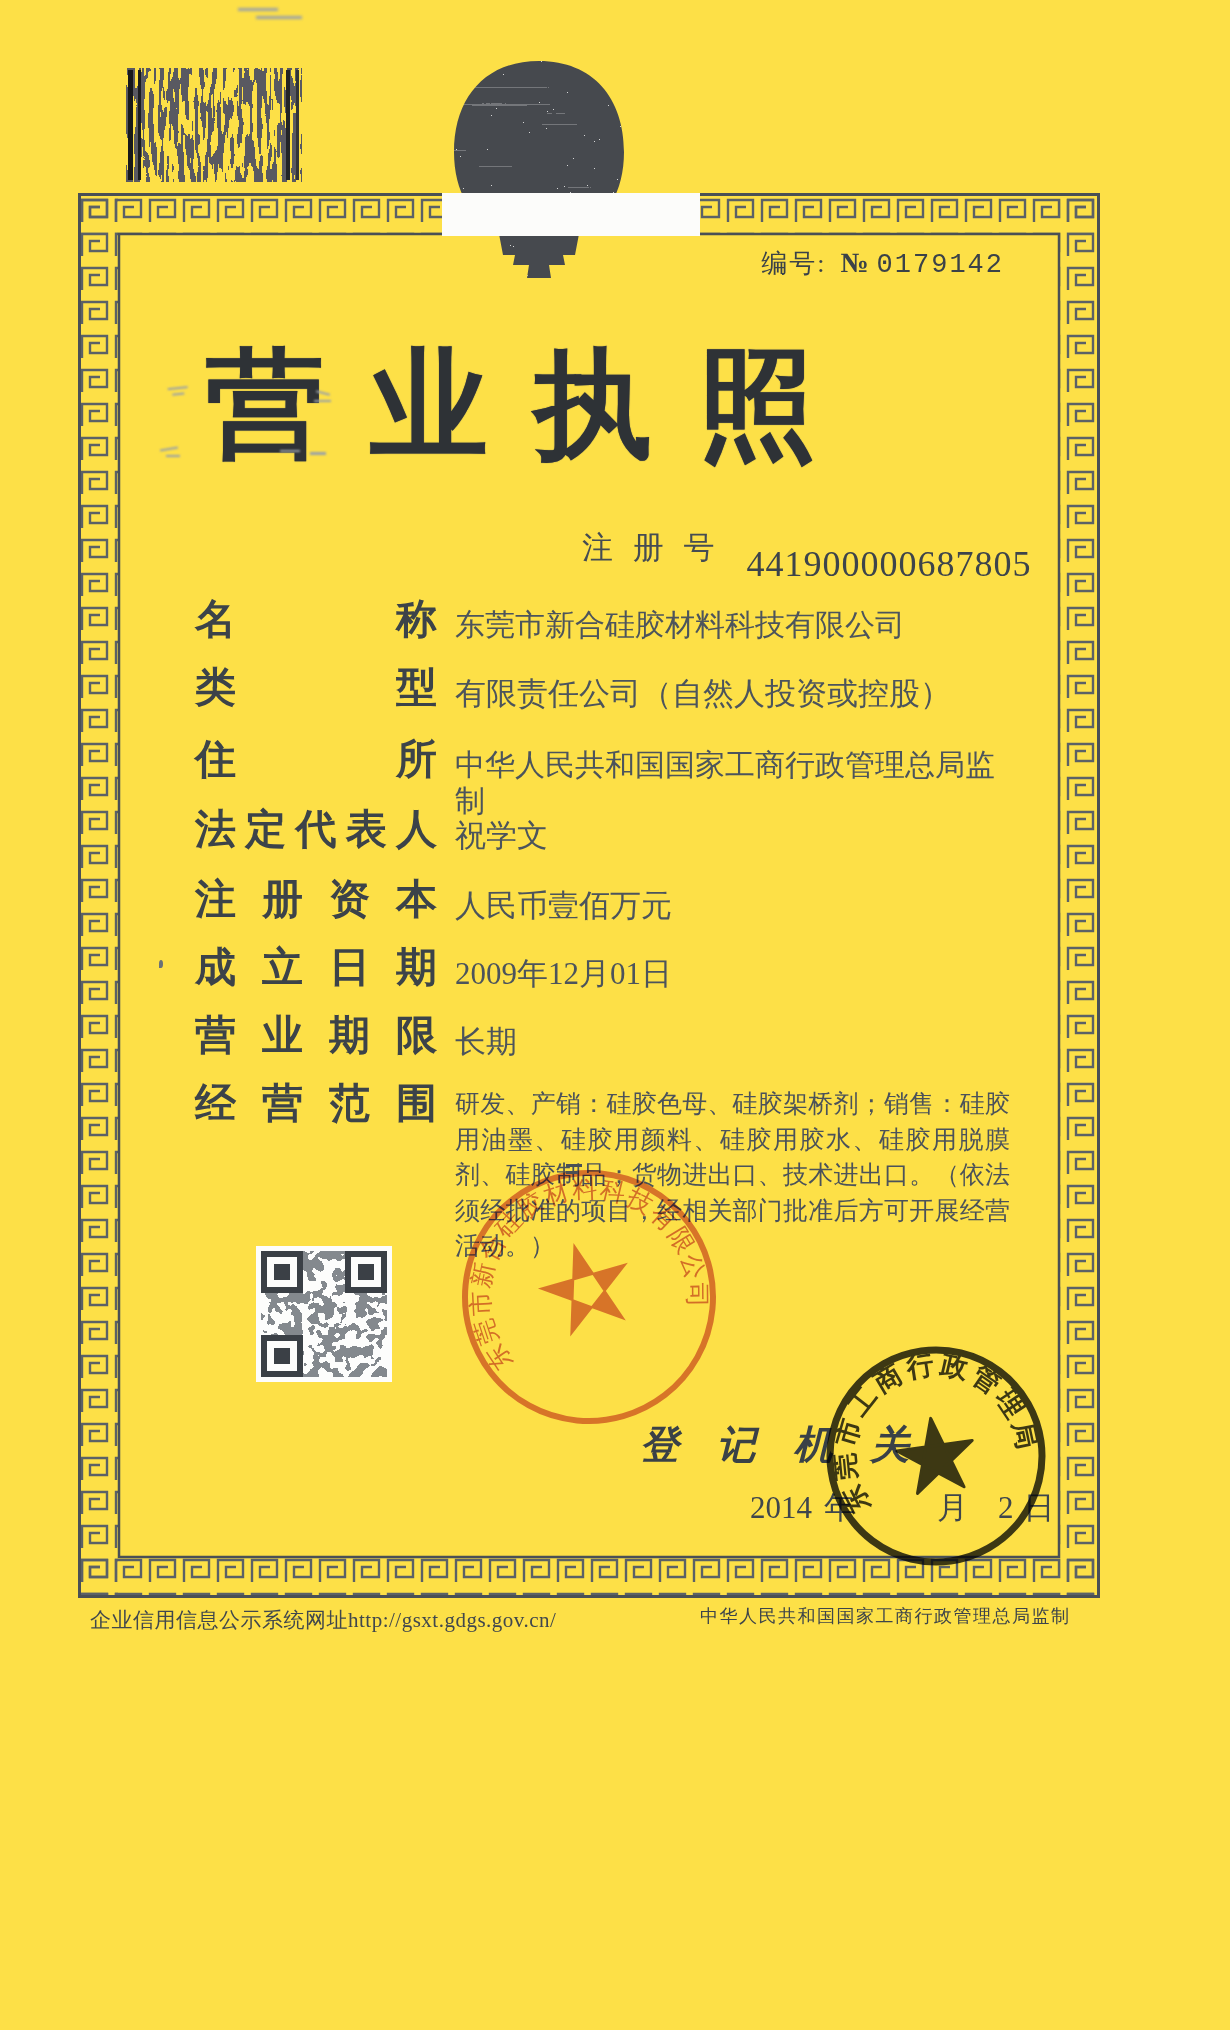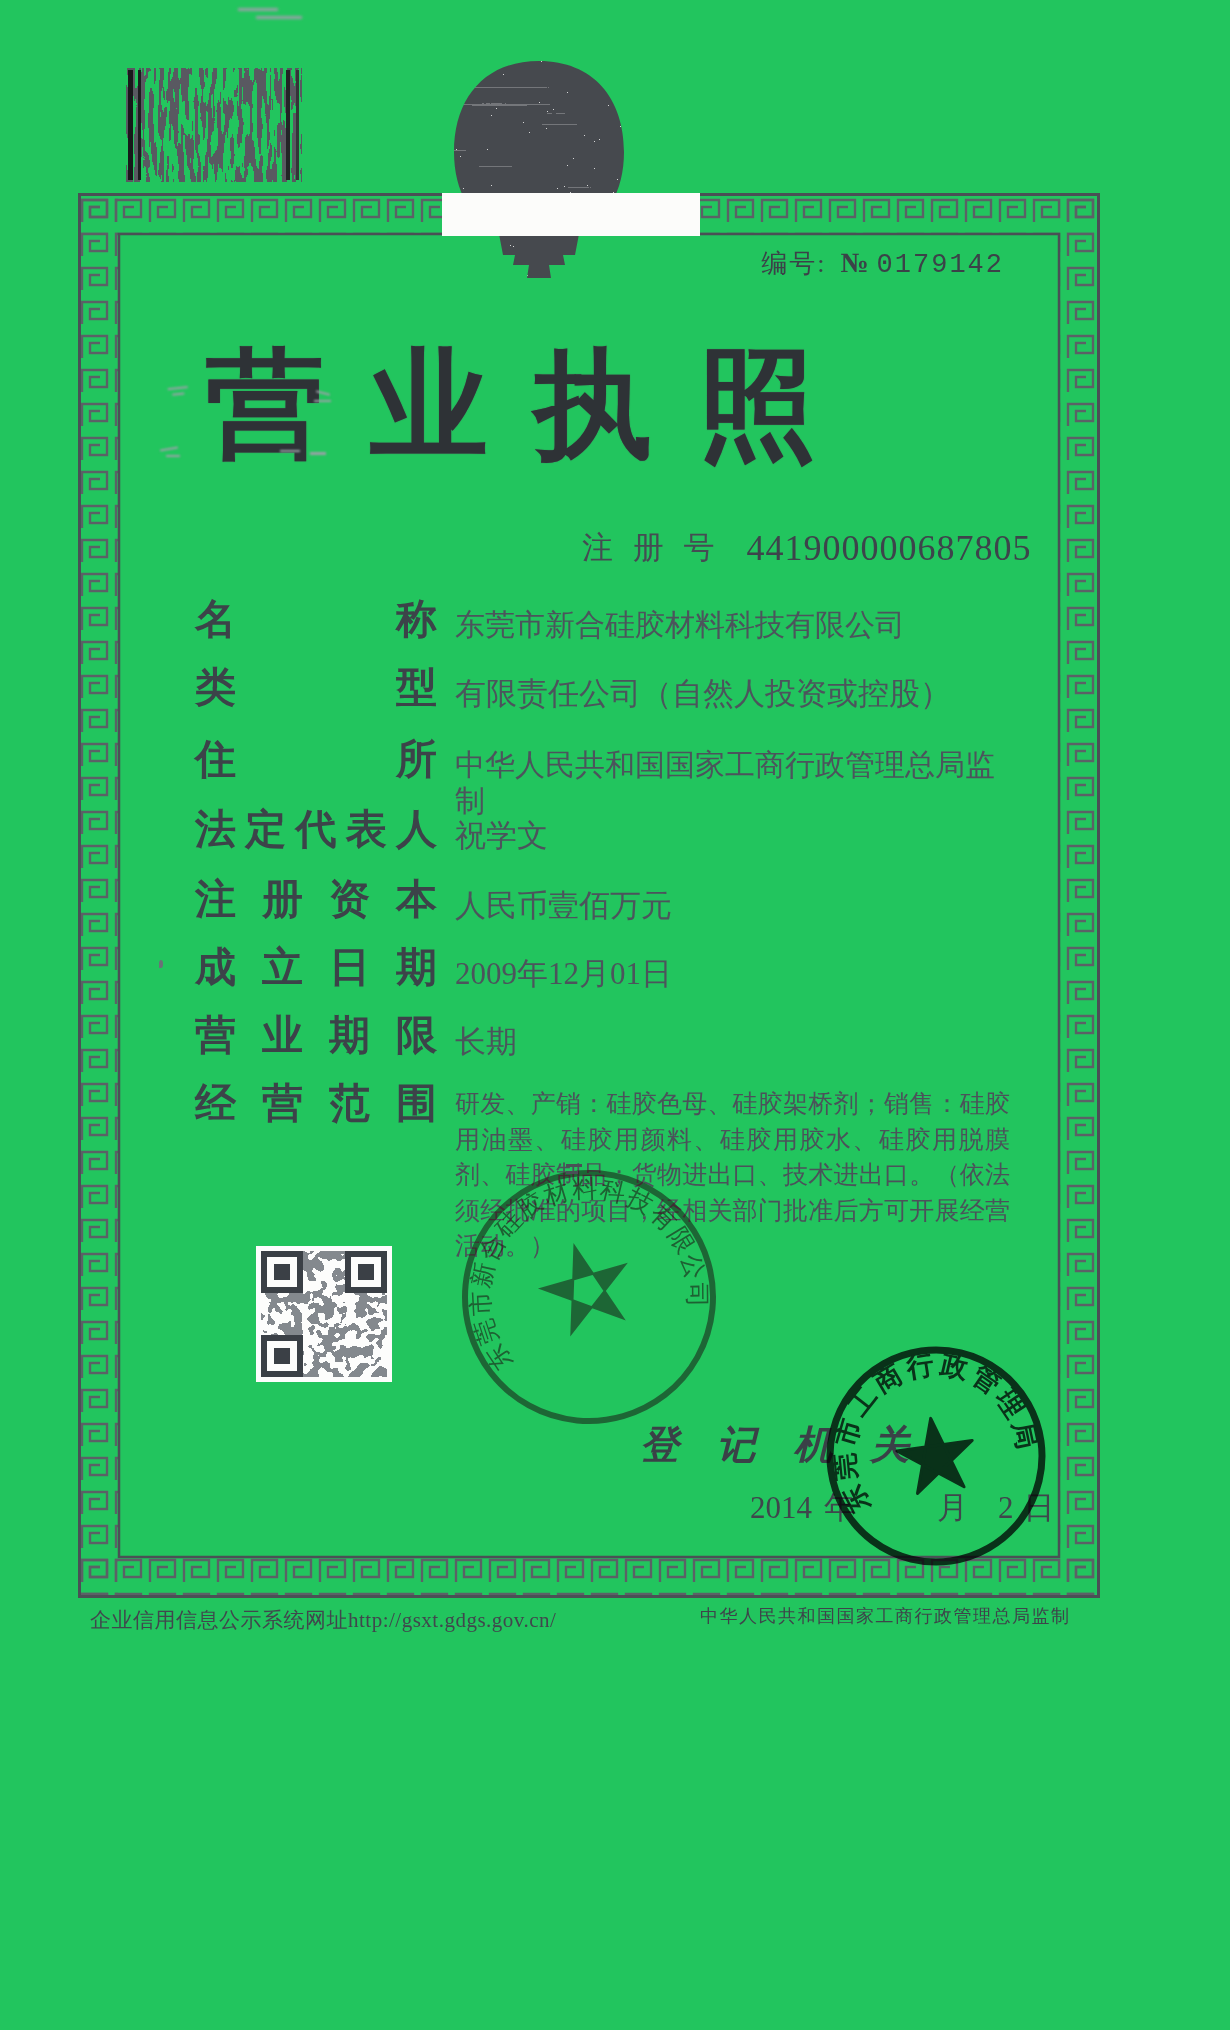--- a/index.html
+++ b/index.html
@@ -1,19 +1,19 @@
 <!DOCTYPE html>
 <html><head>
 <meta charset="utf-8">
 <style>
   * { margin:0; padding:0; box-sizing:border-box; }
   html,body { background:#ffffff; }
   .page {
     position:relative; width:1230px; height:2030px;
-    background:#22c55e; overflow:hidden;
+    background:#fde047; overflow:hidden;
     font-family:"Liberation Serif","DejaVu Serif",serif;
     color:#3f464c;
   }
   .abs { position:absolute; }
 
   
   .barcode { left:126px; top:68px; width:176px; height:114px; }
 
   
   .emblem { left:446px; top:58px; width:186px; height:236px; }
@@ -31,21 +31,21 @@
     left:160px; top:326px; width:800px; 
     font-family:"Liberation Sans","DejaVu Sans",sans-serif;
     font-size:118px; font-weight:800; color:#2e3236;
     letter-spacing:46px; padding-left:46px; white-space:nowrap;
     text-shadow:0 0 1px #4a4e52;
   }
 
   
   .regline { left:582px; top:527px; display:flex; align-items:flex-start; white-space:nowrap; }
   .regline .reg-label { font-size:31px; color:#454c53; letter-spacing:6px; }
-  .regline .reg-number { font-size:36px; color:#3d444b; margin-left:26px; letter-spacing:1px; }
+  .regline .reg-number { font-size:36px; color:#3d444b; margin-left:26px; letter-spacing:1px;margin-top:16px; }
 
   
   .row { position:absolute; left:195px; width:815px; display:flex; }
   .flabel {
     width:242px; min-width:242px; display:flex; justify-content:space-between;
     font-size:41px; font-weight:600; color:#3c4349; line-height:1.05;
   }
   .fvalue { margin-left:18px; margin-top:9px; font-size:30px; color:#4c545c; line-height:1.2; }
   .fvalue.small { font-size:31px; }
   .fvalue.scope {

